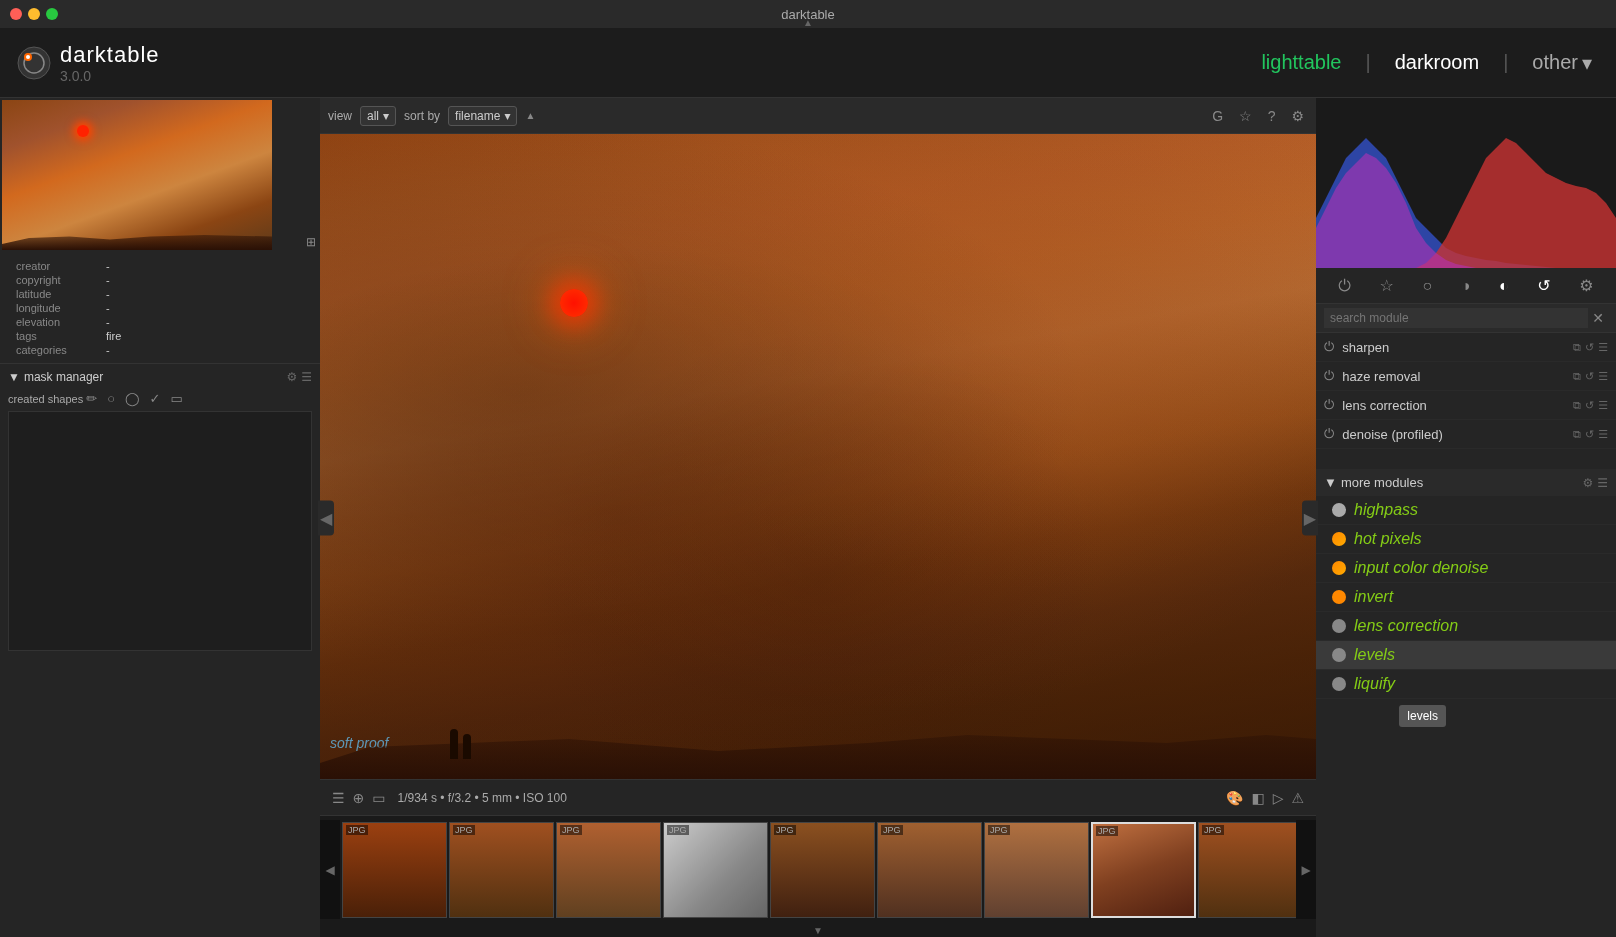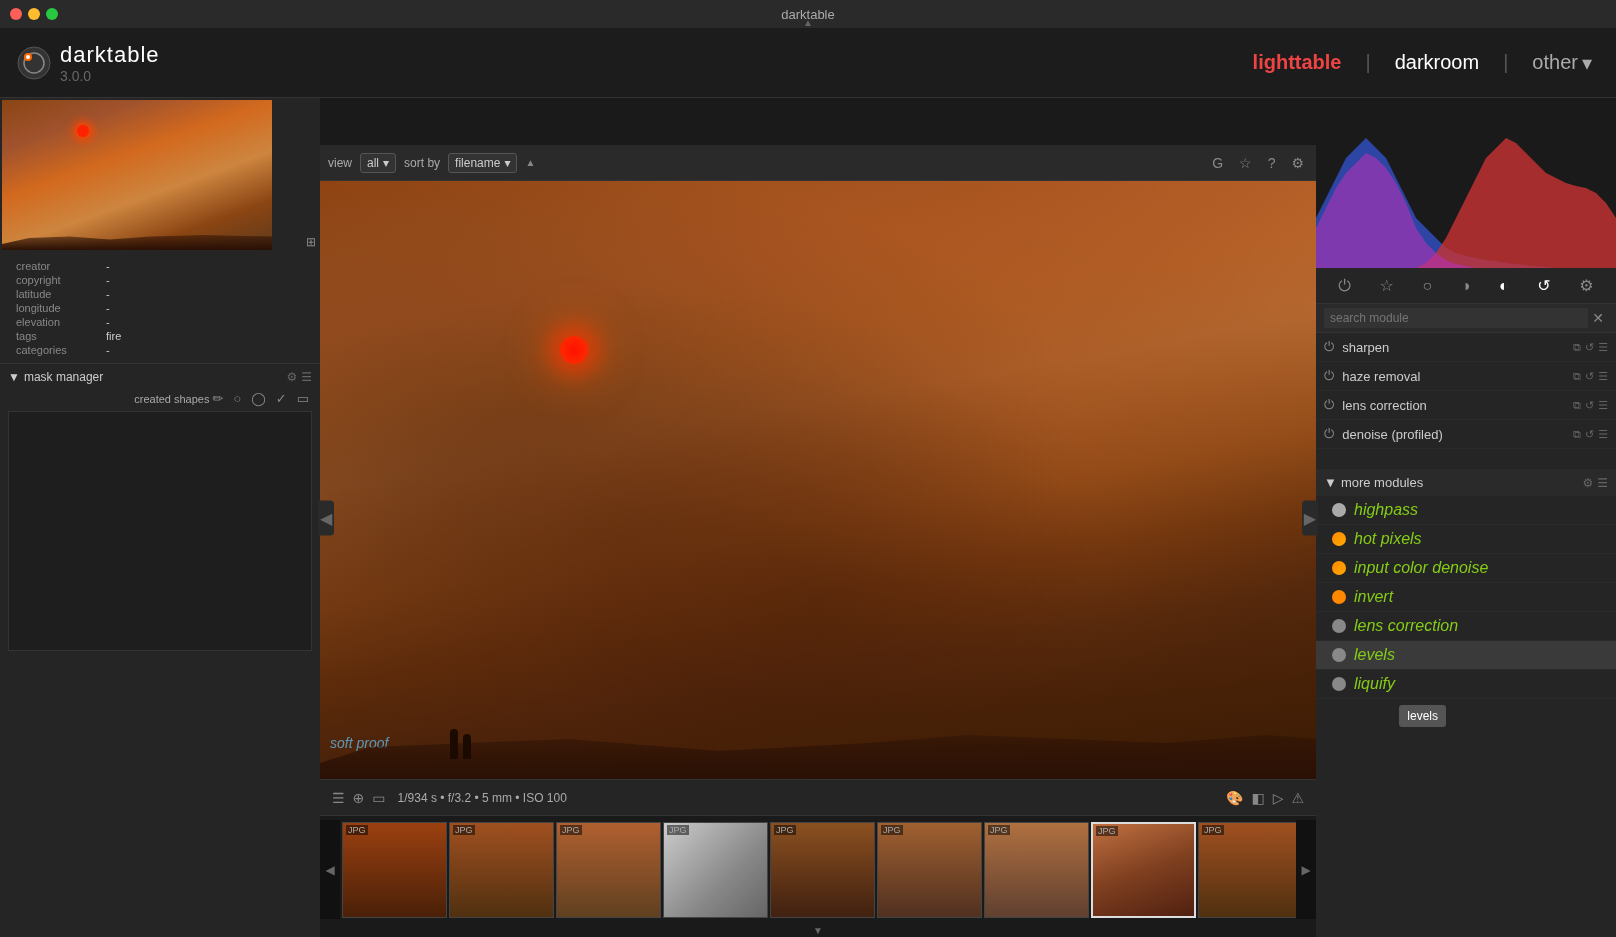--- a/index.html
+++ b/index.html
@@ -86,24 +86,23 @@
       color: #666;
       font-size: 14px;
     }
     .nav-links {
       display: flex;
       align-items: center;
       gap: 16px;
       font-size: 20px;
     }
     .nav-link {
-      color: #ef4444;
+      color: #22c55e;
       cursor: pointer;
       padding: 4px 8px;
-      font-weight: bold;
     }
     .nav-link.active { color: #fff; font-weight: 500; }
     .nav-separator {
       color: #555;
       font-size: 20px;
     }
     .nav-other-btn {
       display: flex;
       align-items: center;
       gap: 4px;
@@ -201,21 +200,21 @@
       color: #ccc;
       font-size: 12px;
     }
     .mask-manager-icons {
       display: flex;
       gap: 4px;
     }
     .created-shapes-row {
       display: flex;
       align-items: center;
-      justify-content: flex-end;
+      justify-content: flex-start;
       margin-bottom: 4px;
     }
     .created-shapes-label {
       color: #aaa;
       font-size: 11px;
     }
     .shape-tools {
       display: flex;
       gap: 4px;
       align-items: center;
@@ -259,21 +258,20 @@
     
     .toolbar {
       background: #2a2a2a;
       height: 36px;
       display: flex;
       align-items: center;
       padding: 0 8px;
       gap: 8px;
       border-bottom: 1px solid #333;
       flex-shrink: 0;
-      margin-top: 47px;
     }
     .toolbar-label {
       color: #aaa;
       font-size: 12px;
     }
     .toolbar-select {
       background: #333;
       border: 1px solid #555;
       color: #ccc;
       padding: 2px 6px;

